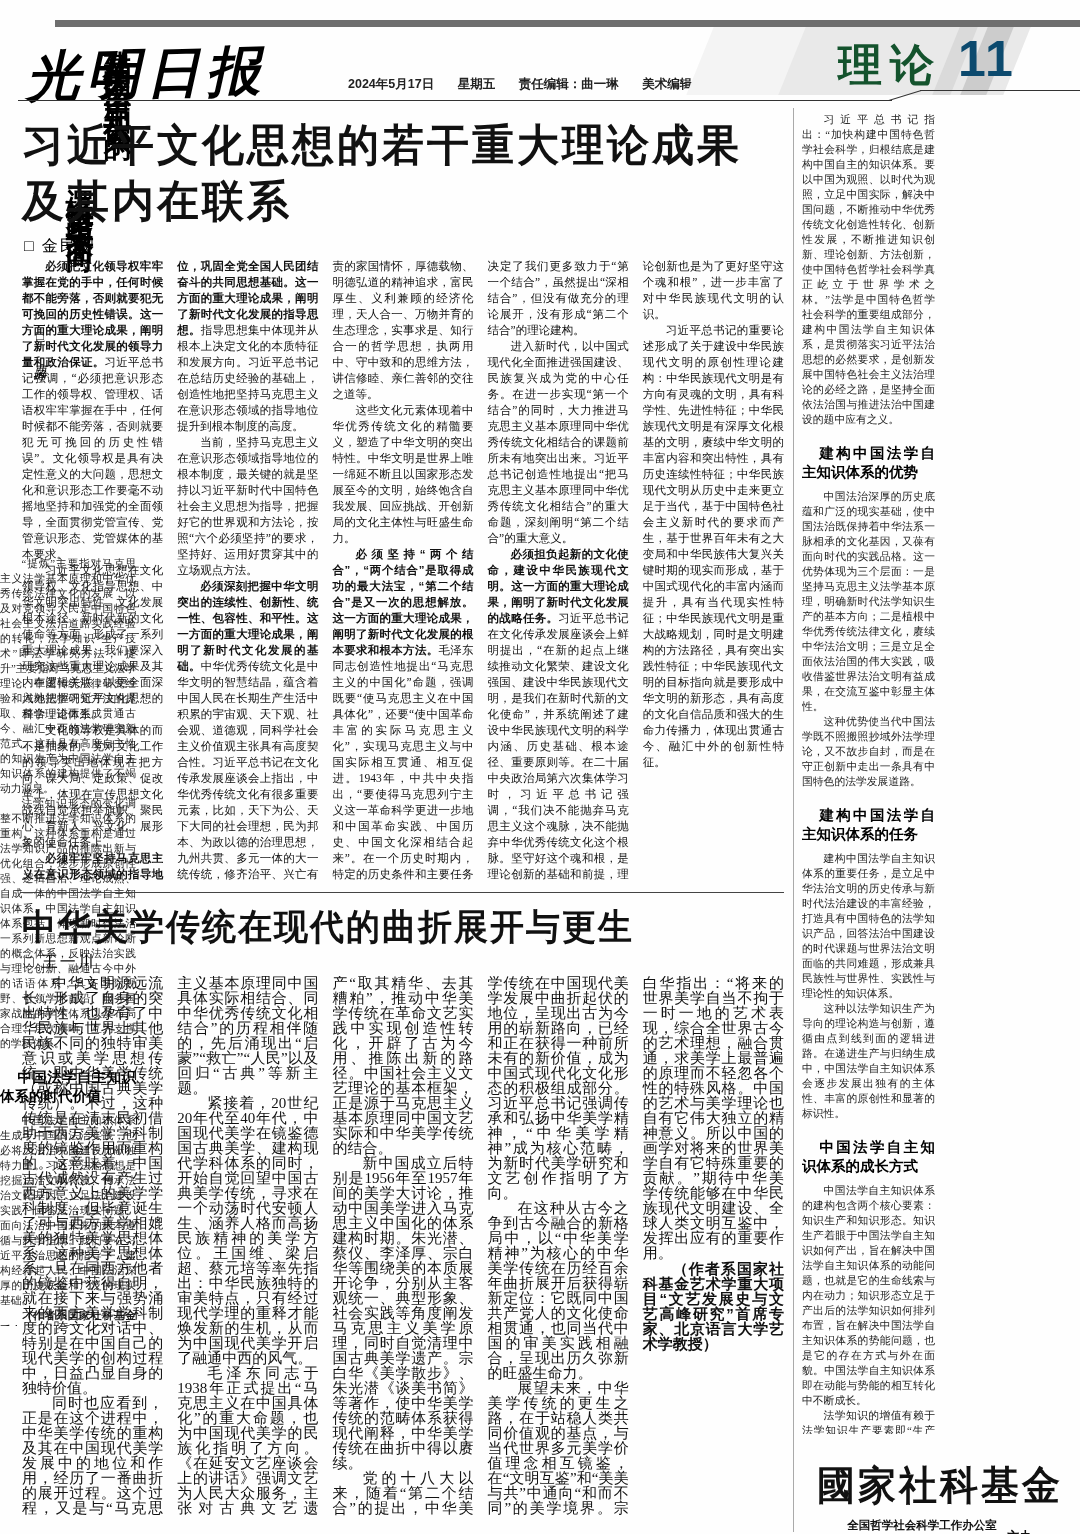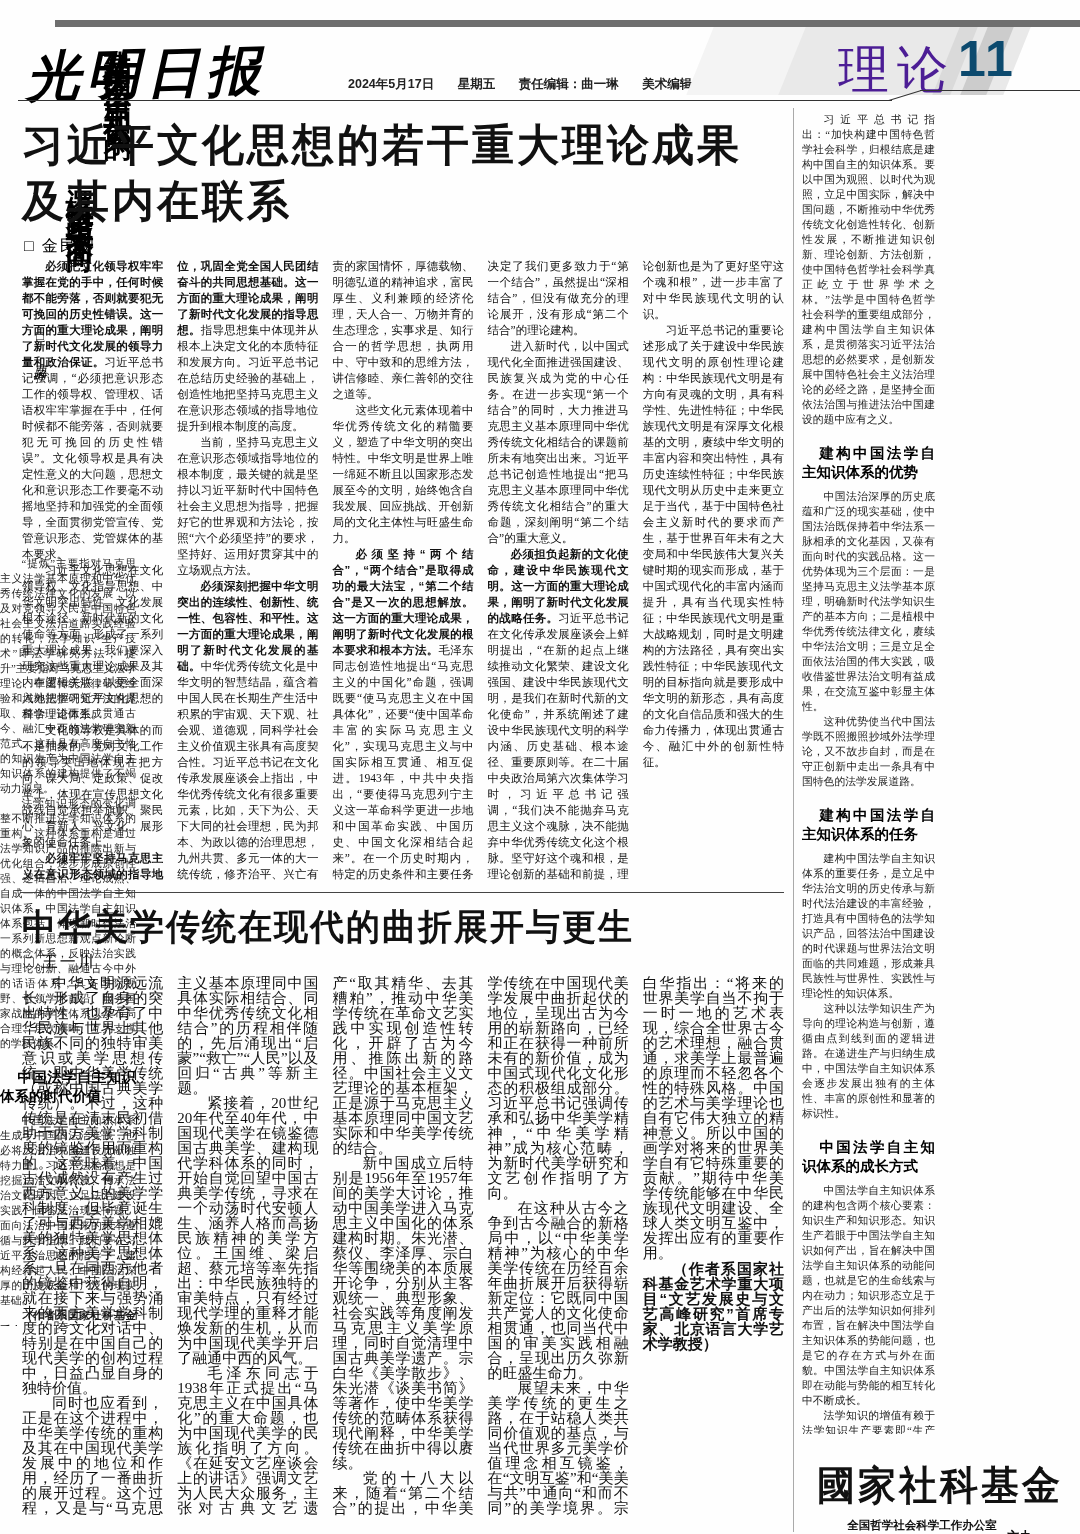--- a/index.html
+++ b/index.html
@@ -17,21 +17,21 @@
   .dateline{
     position:absolute;left:348px;top:76px;font-family:"Liberation Sans",sans-serif;
     font-size:12.5px;font-weight:bold;color:#222;white-space:nowrap;
   }
   .dateline span{margin-right:20px;}
   .sec-band0{position:absolute;left:700px;top:27px;width:130px;height:68px;background:#f4f4f4;transform:skewX(-22deg);}
   .sec-band{position:absolute;left:792px;top:27px;width:225px;height:68px;background:#e9e9e9;transform:skewX(-22deg);}
   .stripe1{position:absolute;left:946px;top:27px;width:18px;height:68px;background:#dadada;transform:skewX(-22deg);}
   .stripe2{position:absolute;left:974px;top:27px;width:26px;height:68px;background:#cccccc;transform:skewX(-22deg);}
   .section-label{
-    position:absolute;left:838px;top:36px;font-size:51px;font-weight:normal;color:#4c1d95;
+    position:absolute;left:838px;top:36px;font-size:44px;font-weight:bold;color:#14532d;
     letter-spacing:8px;font-family:"Liberation Serif",serif;
   }
   .page-number{
     position:absolute;left:958px;top:30px;font-size:50px;font-weight:bold;color:#0c4a6e;
     font-family:"Liberation Sans",sans-serif;letter-spacing:2px;
   }
   .rule-left{position:absolute;left:18px;top:100px;width:874px;height:1px;background:#333;}
   .rule-diag{position:absolute;left:888px;top:95px;width:34px;height:1px;background:#333;transform:rotate(-17deg);}
   .rule-right{position:absolute;left:920px;top:90px;width:160px;height:1px;background:#333;}
   

